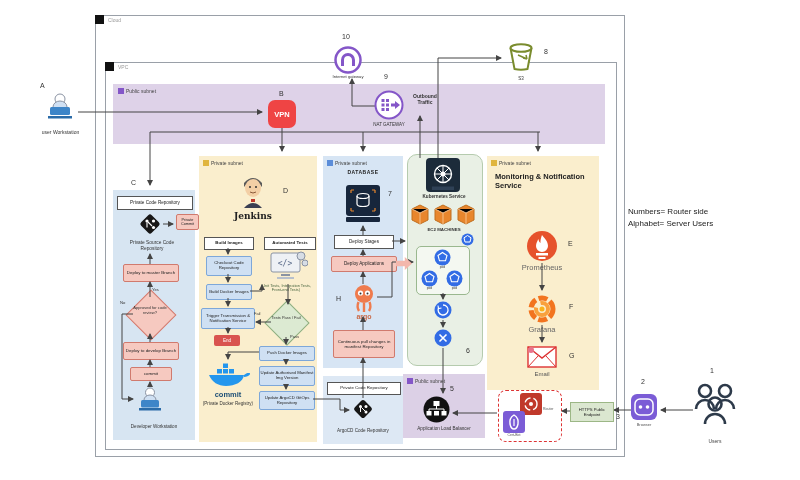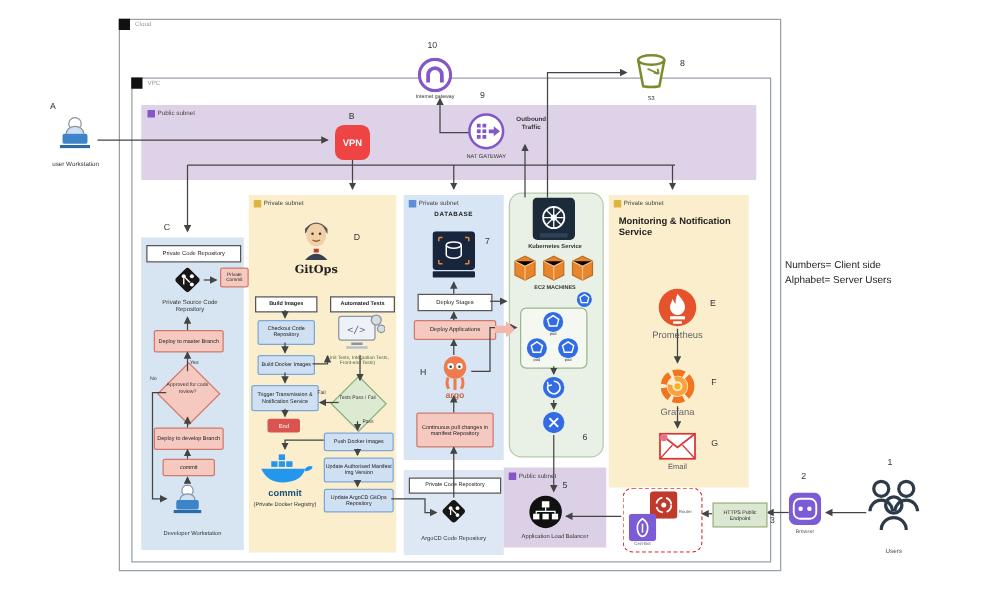--- a/index.html
+++ b/index.html
@@ -203,21 +203,21 @@
     <svg width="26" height="34">
         <path d="M4 12 Q13 1 22 12 L22 8 Q13 -2 4 8 Z" fill="#5a5a5a"></path>
         <ellipse cx="13" cy="13" rx="8" ry="9" fill="#f3cfa5"></ellipse>
         <circle cx="10" cy="12" r="1" fill="#333"></circle>
         <circle cx="16" cy="12" r="1" fill="#333"></circle>
         <path d="M10 17 q3 2 6 0" stroke="#8a5a3a" fill="none"></path>
         <path d="M4 33 Q13 23 22 33 Z" fill="#3a3f52"></path>
         <rect x="11" y="24" width="4" height="3" fill="#c0392b"></rect>
       </svg>
   </span>
-  <div class="abs" style="left:223px;top:211px;width:60px;text-align:center;font-size:9px;font-weight:bold;font-family:'DejaVu Serif',serif;">GitOps</div>
+  <div class="abs" style="left:223px;top:211px;width:60px;text-align:center;font-size:9px;font-weight:bold;font-family:'DejaVu Serif',serif;">Jenkins</div>
   <div class="abs wbox" style="left:204px;top:237px;width:48px;height:11px;font-weight:bold;font-size:4.4px;">Build Images</div>
   <div class="abs wbox" style="left:264px;top:237px;width:50px;height:11px;font-weight:bold;font-size:4.4px;">Automated Tests</div>
   <div class="abs bbox" style="left:206px;top:256px;width:44px;height:18px;">Checkout Code Repository</div>
   <div class="abs bbox" style="left:206px;top:284px;width:44px;height:14px;">Build Docker Images</div>
   <div class="abs bbox" style="left:201px;top:308px;width:52px;height:19px;">Trigger Transmission &amp; Notification Service</div>
   <div class="abs" style="left:214px;top:335px;width:26px;height:11px;background:#d9534f;border-radius:2px;color:#fff;font-size:4.6px;display:flex;align-items:center;justify-content:center;">End</div>
   <span class="abs" style="left:268px;top:251px;">
     <svg width="40" height="31">
         <rect x="3" y="2" width="29" height="19" rx="2" fill="#eef1f5" stroke="#8a93a3"></rect>
         <text x="17" y="15" font-size="8" text-anchor="middle" fill="#5a6b8a" font-family="monospace">&lt;/&gt;</text>
@@ -466,17 +466,17 @@
         <path d="M3 29 a9 9 0 0 1 18 0"></path>
         <circle cx="32" cy="11" r="6"></circle>
         <path d="M23 29 a9 9 0 0 1 18 0"></path>
         <circle cx="22" cy="24" r="6.5"></circle>
         <path d="M12 44 a10 10 0 0 1 20 0"></path>
       </svg>
   </span>
   <div class="abs" style="left:700px;top:438px;width:30px;text-align:center;font-size:5px;color:#444;">Users</div>
 
   <div class="abs" style="left:628px;top:206px;width:100px;font-size:8px;line-height:1.5;color:#222;">
-    <div>Numbers= Client side</div>
+    <div>Numbers= Router side</div>
     <div>Alphabet= Server Users</div>
   </div>
 
 </div>
 
 </body></html>

